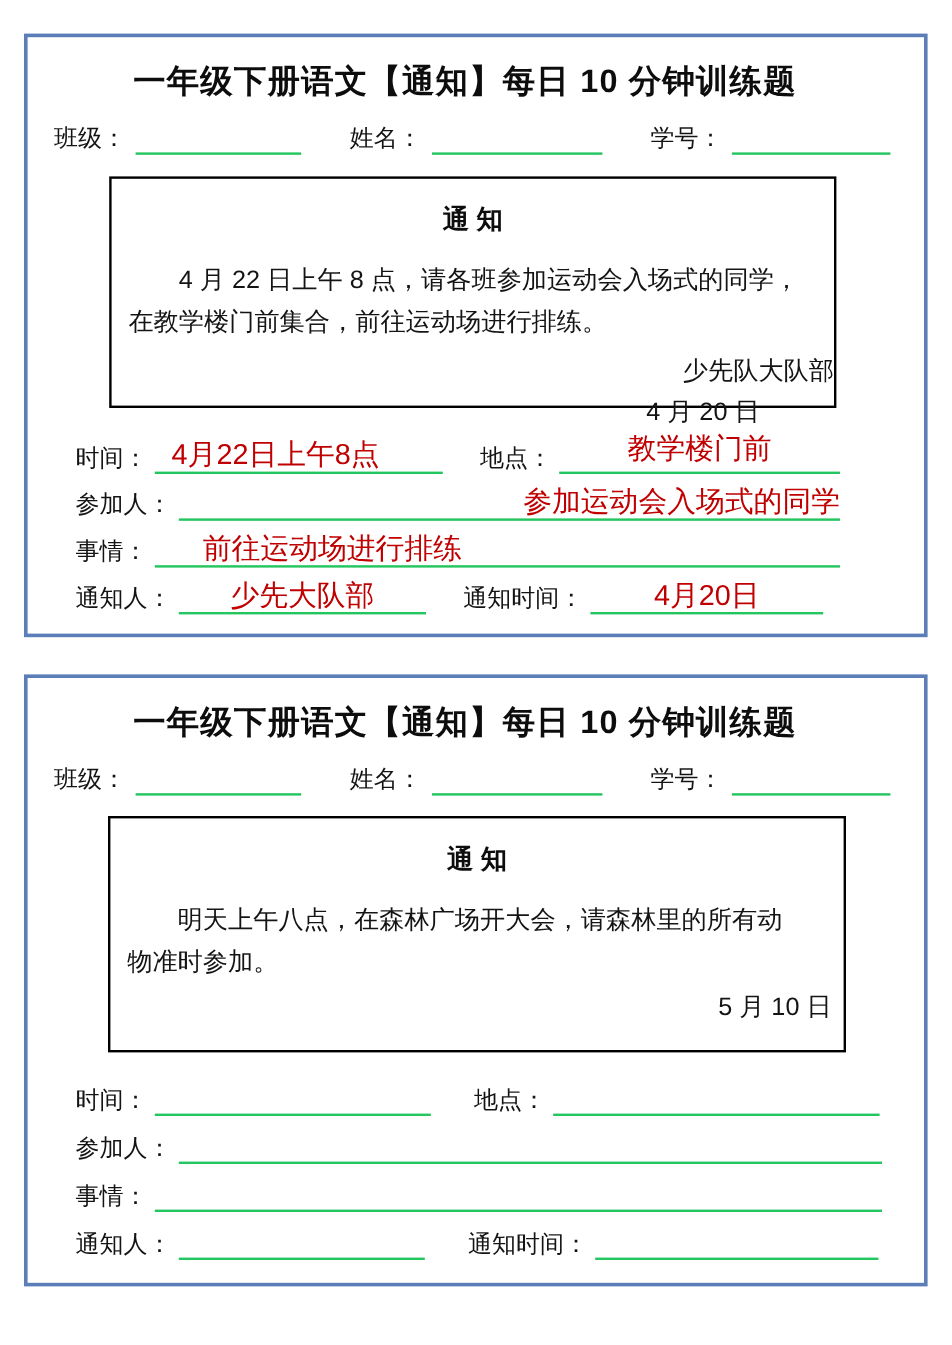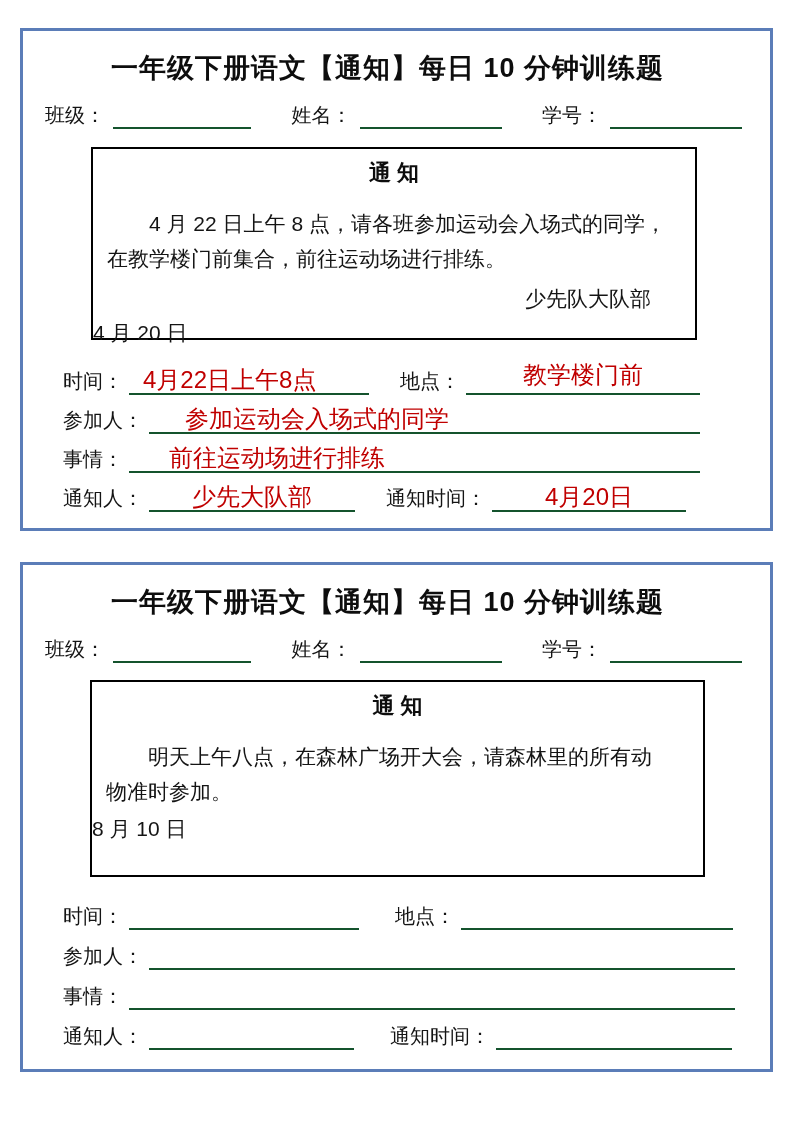--- a/index.html
+++ b/index.html
@@ -22,56 +22,56 @@
     color:#0d0d0d;
   }
 
   .info-row {
     position:absolute; top:70px; left:22px; right:28px; height:28px;
     display:flex; justify-content:space-between; align-items:flex-end;
   }
   .info-item { display:flex; align-items:flex-end; }
   .lbl { font-size:20px; white-space:nowrap; color:#141414; }
   .blank {
-    display:inline-block; border-bottom:2px solid #14532d; height:30px;
+    display:inline-block; border-bottom:2px solid #22c55e; height:30px;
     vertical-align:bottom;
   }
   .info-blank { height:24px; margin-left:8px; }
   .b-class { width:138px; } .b-name { width:142px; } .b-sid { width:132px; }
 
   .notice {
     position:absolute; border:2px solid #000; background:#fff;
   }
   #sheet1 .notice { left:68px; top:116px; width:606px; height:193px; }
   #sheet2 .notice { left:67px; top:115px; width:615px; height:197px; }
-  .n-head { text-align:center; font-size:22px; font-weight:bold; margin-top:9px; color:#0d0d0d; }
+  .n-head { text-align:center; font-size:22px; font-weight:bold; margin-top:19px; color:#0d0d0d; }
   .n-body {
     font-size:21px; line-height:35px; margin-top:18px; padding:0 14px;
     text-indent:42px; white-space:pre-line; color:#141414;
   }
   .n-sign { text-align:right; font-size:21px; margin-top:9px; color:#141414; }
-  .n-date { text-align:left; font-size:21px; margin-top:6px; color:#141414; }
-  #sheet1 .n-sign { padding-right:44px; }
+  .n-date { text-align:right; font-size:21px; margin-top:6px; color:#141414; }
+  #sheet1 .n-sign { }
   #sheet1 .n-date { padding-right:62px; }
   #sheet2 .n-sign { padding-right:26px; }
   #sheet2 .n-date { padding-right:10px; }
 
   .frow {
     position:absolute; left:40px; height:34px;
     display:flex; align-items:flex-end;
   }
   #sheet1 .r1 { top:330px; } #sheet1 .r2 { top:369px; }
   #sheet1 .r3 { top:408px; } #sheet1 .r4 { top:447px; }
   #sheet2 .r1 { top:331px; } #sheet2 .r2 { top:371px; }
   #sheet2 .r3 { top:411px; } #sheet2 .r4 { top:451px; }
   .frow .blank { margin-left:6px; }
   .lbl2 { margin-left:31px; }
   #sheet1 .time-line  { width:240px; }
   #sheet1 .place-line { width:234px; }
-  #sheet1 .part-line  { width:551px; }
+  #sheet1 .part-line  { width:551px;text-align:right; }
   #sheet1 .matt-line  { width:571px; }
   #sheet1 .noti-line  { width:206px; }
   #sheet1 .ntime-line { width:194px; }
   #sheet2 .time-line  { width:230px; }
   #sheet2 .place-line { width:272px; }
   #sheet2 .part-line  { width:586px; }
   #sheet2 .matt-line  { width:606px; }
   #sheet2 .noti-line  { width:205px; }
   #sheet2 .ntime-line { width:236px; }
   #sheet2 .lbl2 { margin-left:36px; }
@@ -167,21 +167,21 @@
     <div class="info-item">
       <span class="lbl">学号：</span>
       <span class="blank info-blank b-sid"></span>
     </div>
   </div>
 
   <div class="notice">
     <div class="n-head">通  知</div>
     <div class="n-body">明天上午八点，在森林广场开大会，请森林里的所有动
 物准时参加。</div>
-    <div class="n-date">8 月 10 日</div>
+    <div class="n-date">5 月 10 日</div>
   </div>
 
   <div class="frow r1">
     <span class="lbl">时间：</span>
     <span class="blank time-line">
       <span class="ans pad14"></span>
     </span>
     <span class="lbl lbl2">地点：</span>
     <span class="blank place-line">
       <span class="ans center"></span>

